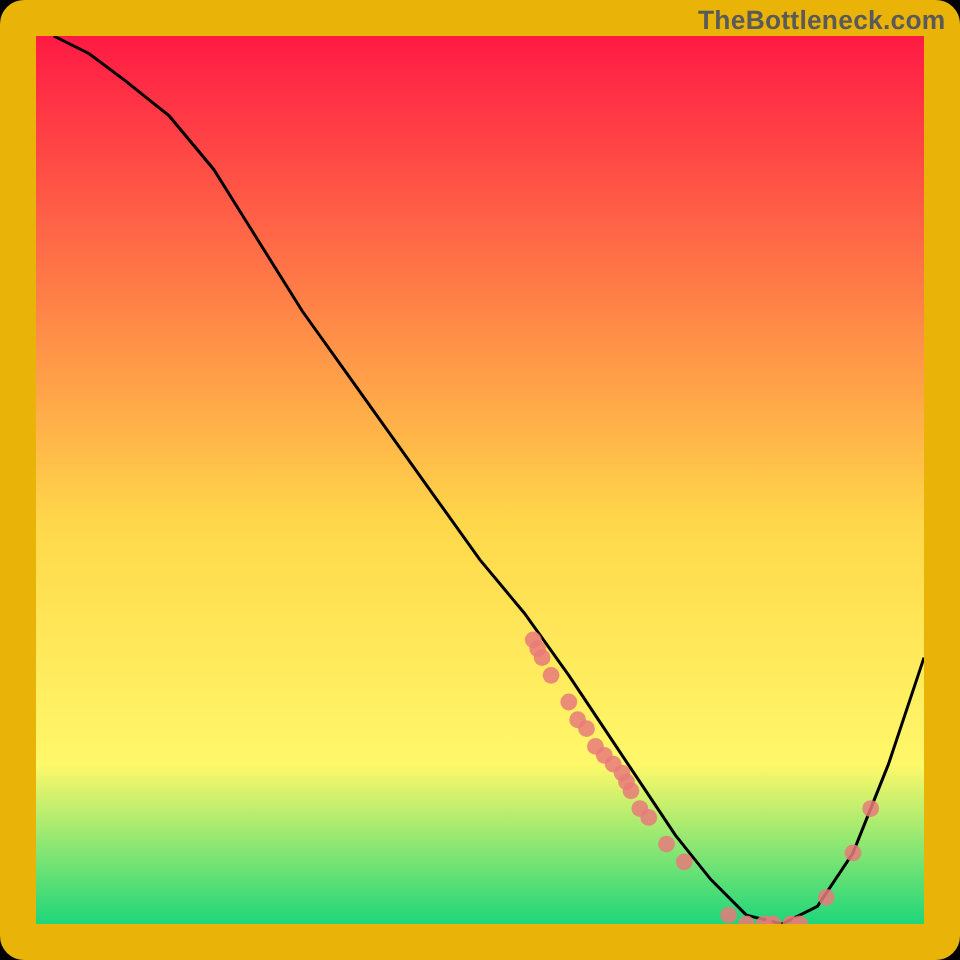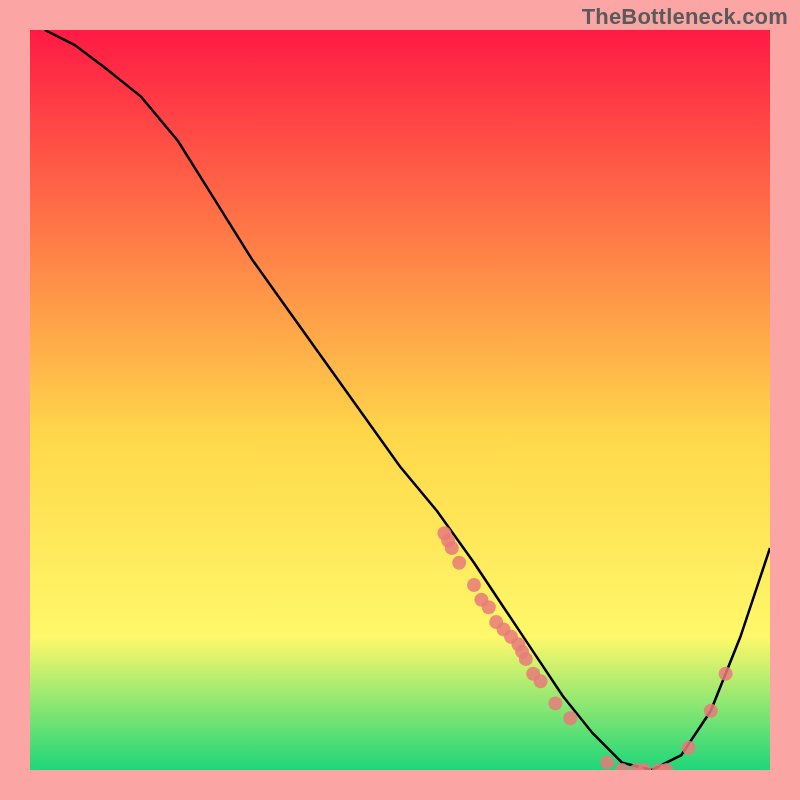--- a/index.html
+++ b/index.html
@@ -8,21 +8,22 @@
     width: 800px;
     height: 800px;
     background: #000;
     font-family: Arial, Helvetica, sans-serif;
     overflow: hidden;
   }
   .frame {
     position: relative;
     width: 800px;
     height: 800px;
-    background: #fca5a5;
+    background: #eab308;
+    border-radius: 20px;
   }
   .watermark {
     position: absolute;
     top: 4px;
     right: 12px;
     color: #5a5a5a;
     font-size: 22px;
     font-weight: 600;
     letter-spacing: 0.2px;
     user-select: none;

